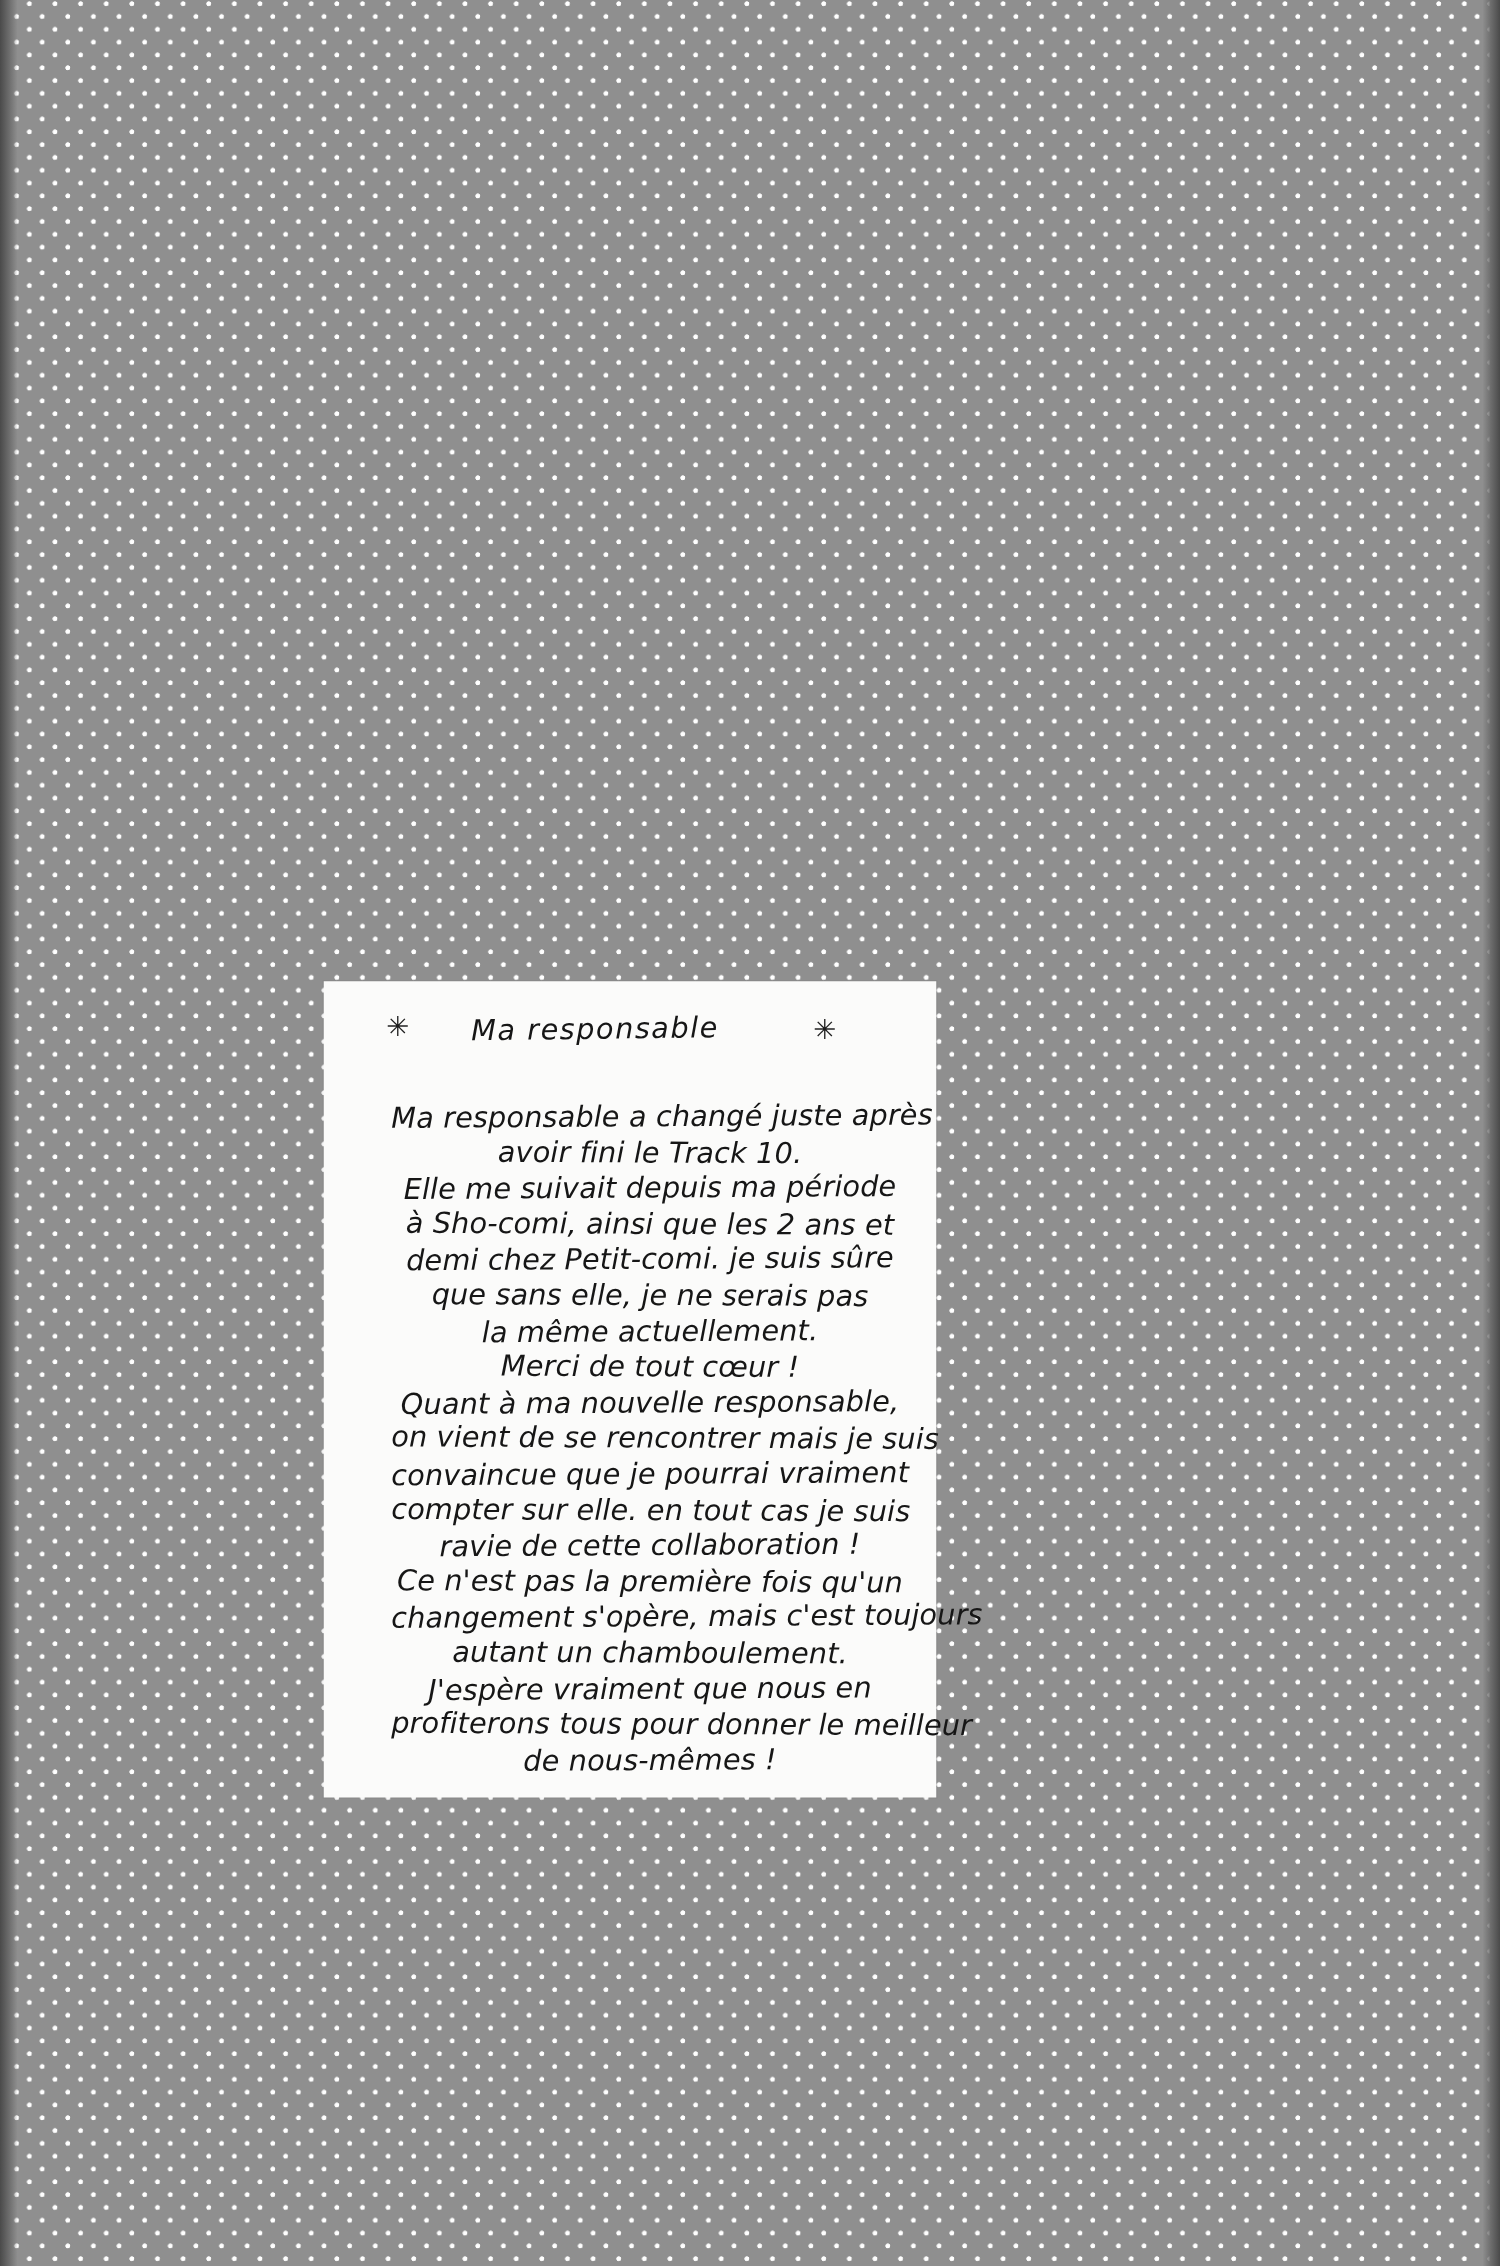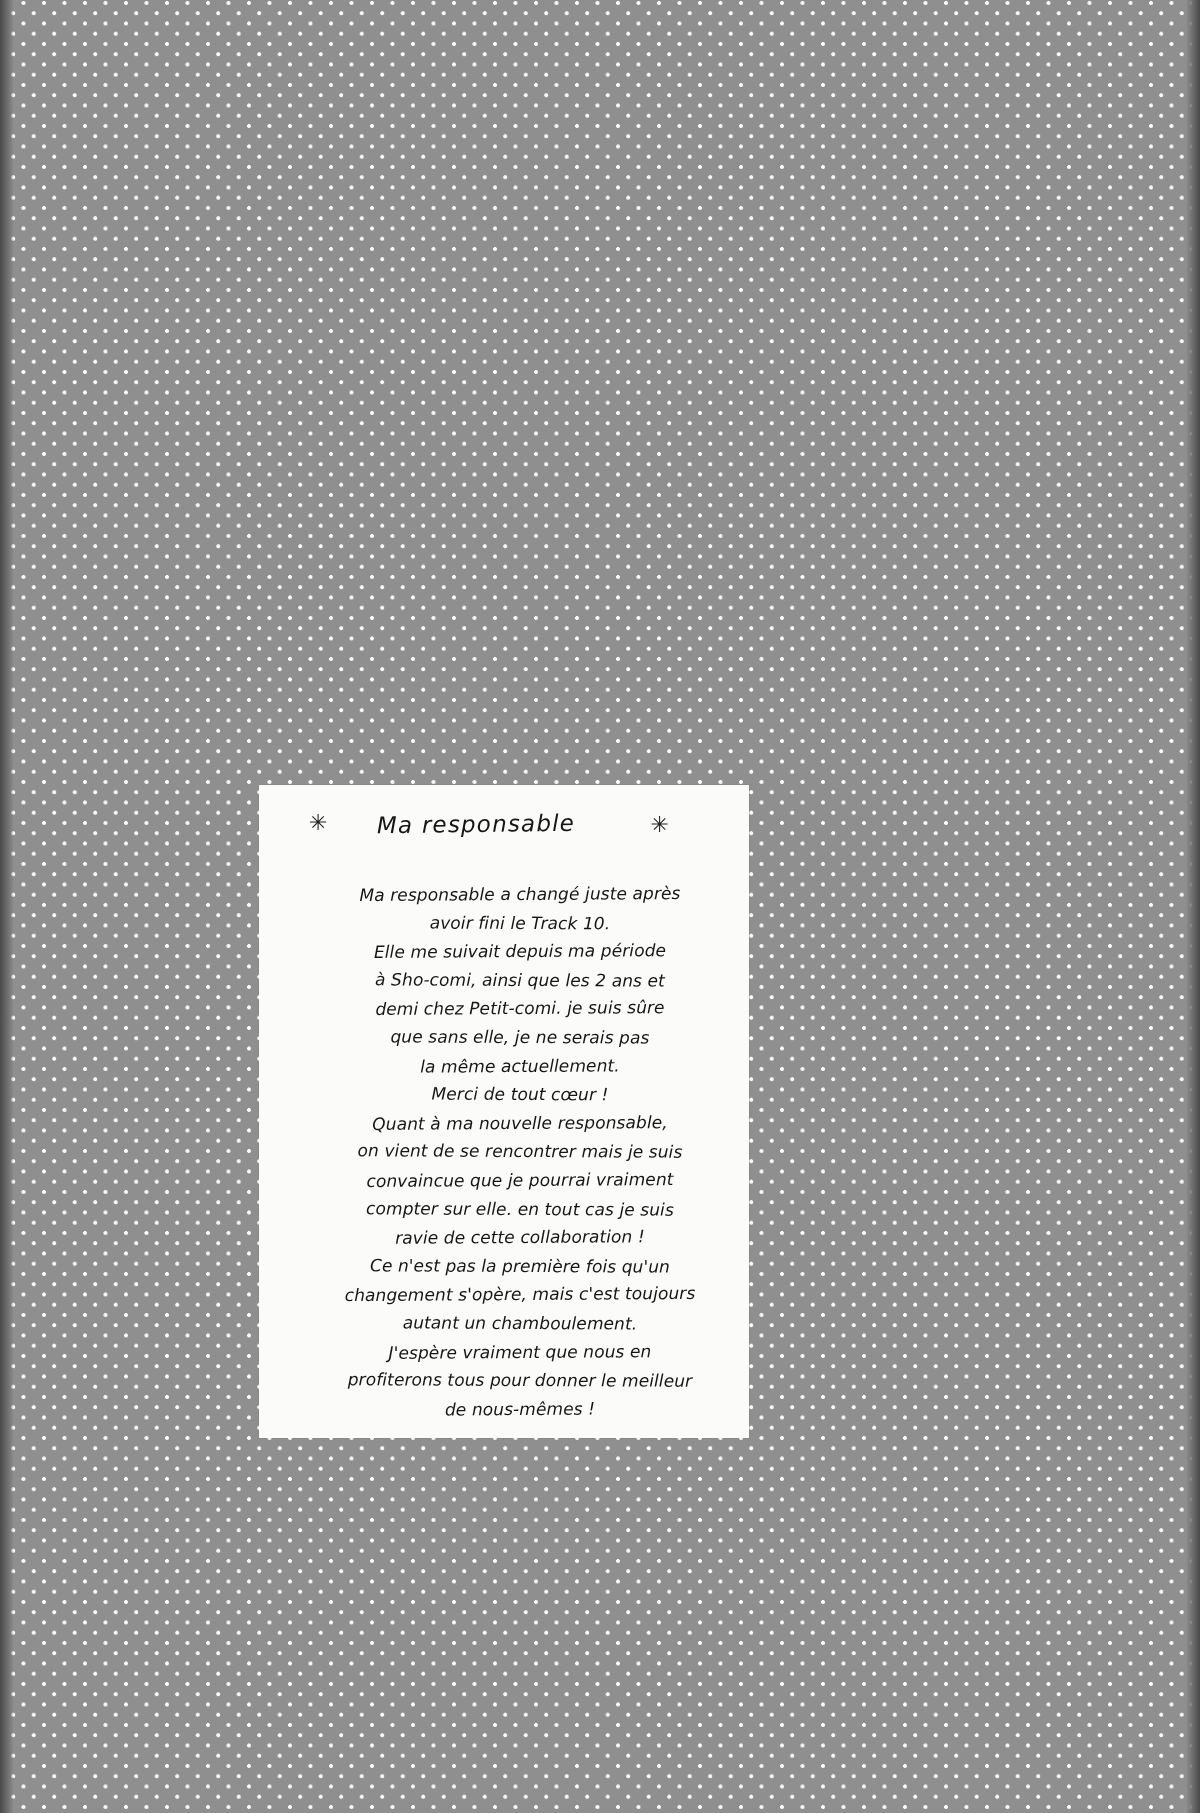--- a/index.html
+++ b/index.html
@@ -85,21 +85,21 @@
     letter-spacing: 1.2px;
     color: #161616;
     transform: translateX(-28px) rotate(-0.7deg);
   }
 
   .note-body {
     padding: 0 22px;
     text-align: center;
     font-family: "DejaVu Sans", sans-serif;
     font-style: italic;
-    font-size: 17px;
+    font-size: 23px;
     line-height: 28.6px;
     color: #161616;
     letter-spacing: 0.1px;
     margin-left: 32px;
   }
   .note-body p {
     margin: 0;
   }
   .note-body p.l {
     white-space: nowrap;

